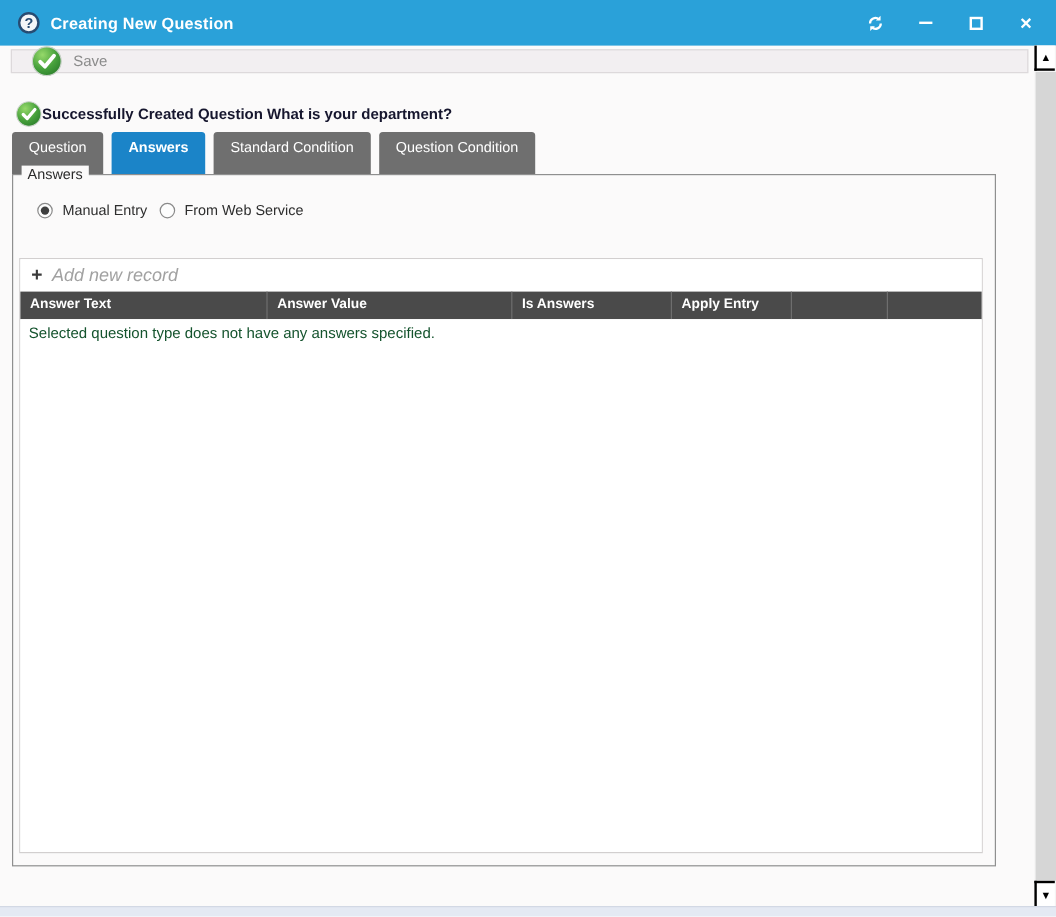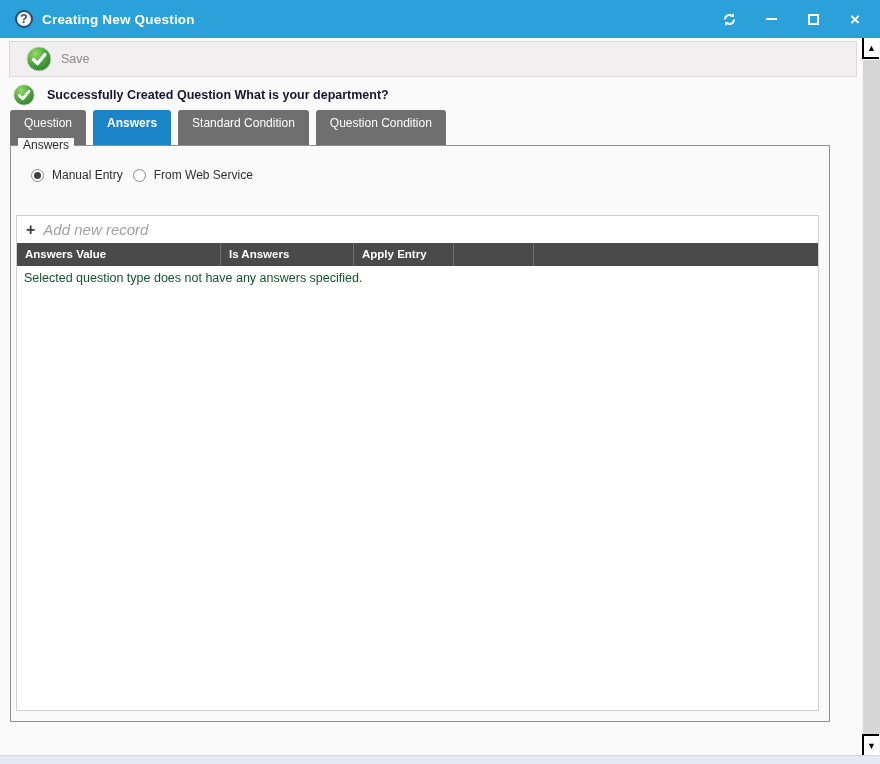--- a/index.html
+++ b/index.html
@@ -22,27 +22,27 @@
   .vscroll { position:absolute; top:38px; right:0; bottom:9px; width:18px; background:#f4f4f4; }
   .vscroll .track { position:absolute; top:22px; bottom:21px; left:1px; right:0; background:#d6d6d6; }
   .sbtn { position:absolute; left:0; width:17px; height:21px; background:#fff; color:#000;
           font-size:9px; display:flex; align-items:center; justify-content:center; cursor:pointer; }
   .sbtn.up { top:0; border-left:2px solid #000; border-bottom:2px solid #000; }
   .sbtn.down { bottom:0; border-left:2px solid #000; border-top:2px solid #000; }
 
   .bottom-strip { position:absolute; left:0; right:0; bottom:0; height:9px; background:#e4e9f3; border-top:1px solid #d2d8e4; }
 
   
-  .toolbar { position:absolute; top:41px; left:9px; right:23px; height:36px; background:#f2eff1;
+  .toolbar { position:absolute; top:41px; left:9px; right:23px; height:20px; background:#f2eff1;
              border:1px solid #ddd9db; display:flex; align-items:center; padding-left:8px; }
   .save-btn { display:flex; align-items:center; gap:9px; cursor:pointer; padding:2px 8px; }
   .save-btn .label { color:#8b8b8b; font-size:12.5px; }
 
   
-  .status-row { position:absolute; top:84px; left:13px; display:flex; align-items:center; gap:12px; }
+  .status-row { position:absolute; top:84px; left:13px; display:flex; align-items:center; gap:0; }
   .status-row .msg { color:#16162e; font-size:12.5px; font-weight:bold; }
 
   
   .tabs { position:absolute; top:110px; left:10px; display:flex; gap:7px; }
   .tab { height:38px; line-height:26px; padding:0 14px; background:#6F6F6F; color:#fff;
          font-size:12px; border-radius:3px; cursor:pointer; white-space:nowrap; }
   .tab.active { background:#1B84C8; font-weight:bold; }
 
   
   .panel { position:absolute; top:145px; left:10px; width:820px; height:577px;
@@ -177,21 +177,22 @@
               <path d="M12.8 8a4.8 4.8 0 0 1-8 3.6" stroke="#6b6b6b" stroke-width="2" fill="none"></path>
               <path d="M12.6 1.2v4.2h-4.2z" fill="#6b6b6b"></path>
               <path d="M3.4 14.8v-4.2h4.2z" fill="#6b6b6b"></path>
             </svg>
           </span>
           <span class="label">Refresh</span>
         </div>
       </div>
 
       <div class="grid-header">
-        <div class="hcell c1">Answers Value</div>
+        <div class="hcell c0">Answer Text</div>
+        <div class="hcell c1">Answer Value</div>
         <div class="hcell c2">Is Answers</div>
         <div class="hcell c3">Apply Entry</div>
         <div class="hcell c4"></div>
         <div class="hcell c5"></div>
       </div>
 
       <div class="grid-body">
         <div class="empty-msg">Selected question type does not have any answers specified.</div>
       </div>
     </div>

